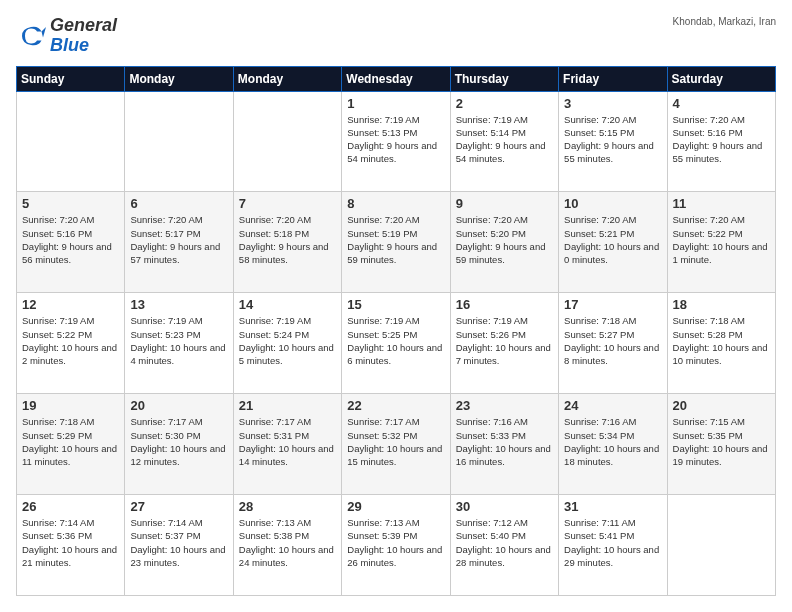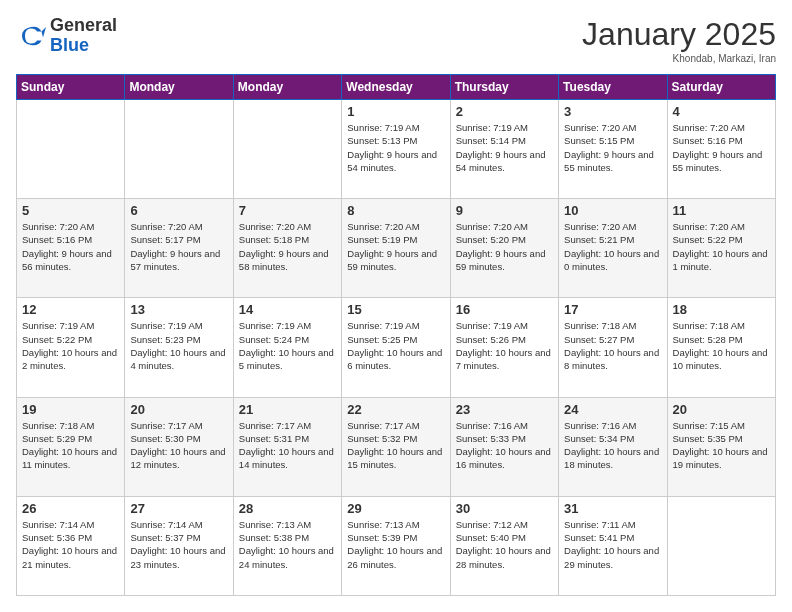--- a/index.html
+++ b/index.html
@@ -20,20 +20,21 @@
     .header {
       display: flex;
       justify-content: space-between;
       align-items: flex-start;
       margin-bottom: 10px;
     }
     .logo {
       display: flex;
       align-items: center;
       gap: 4px;
+      font-style: italic;
     }
     .logo-text {
       font-size: 18px;
       font-weight: bold;
       line-height: 1.1;
     }
     .logo-general { color: #333; }
     .logo-blue { color: #1565c0; }
     .logo-icon {
       width: 30px;
@@ -52,21 +53,21 @@
       color: #555;
     }
     .calendar {
       flex: 1;
       border: 1px solid #ccc;
       border-collapse: collapse;
       width: 100%;
       table-layout: fixed;
     }
     .calendar th {
-      background-color: #701a75;
+      background-color: #0f172a;
       color: #fff;
       font-size: 12px;
       font-weight: bold;
       padding: 5px 4px;
       text-align: left;
       border: 1px solid #1565c0;
       margin-top: 40px;
     }
     .calendar td {
       border: 1px solid #ccc;
@@ -106,34 +107,33 @@
       <svg class="logo-icon" viewBox="0 0 40 40">
         <path d="M8 20 Q8 10 20 8 Q30 6 34 14 L28 14 Q26 10 20 10 Q12 10 12 20 Q12 30 20 30 Q26 30 28 26 L34 26 Q30 34 20 32 Q8 30 8 20Z" fill="#1565c0"></path>
         <path d="M34 14 L40 8 L36 22 Z" fill="#1565c0"></path>
       </svg>
       <div class="logo-text">
         <div class="logo-general">General</div>
         <div class="logo-blue">Blue</div>
       </div>
     </div>
     <div class="title-area">
-      <div class="calendar-title">January 2025</div>
       <div class="calendar-subtitle">Khondab, Markazi, Iran</div>
     </div>
   </div>
 
   <table class="calendar">
     <thead>
       <tr>
         <th>Sunday</th>
         <th>Monday</th>
         <th>Monday</th>
         <th>Wednesday</th>
         <th>Thursday</th>
-        <th>Tuesday</th>
+        <th>Friday</th>
         <th>Saturday</th>
       </tr>
     </thead>
     <tbody id="calendar-body">
     <tr>
           <td class="empty-cell"></td>
           <td class="empty-cell"></td>
           <td class="empty-cell"></td>
           <td>
             <div class="day-number">1</div>

